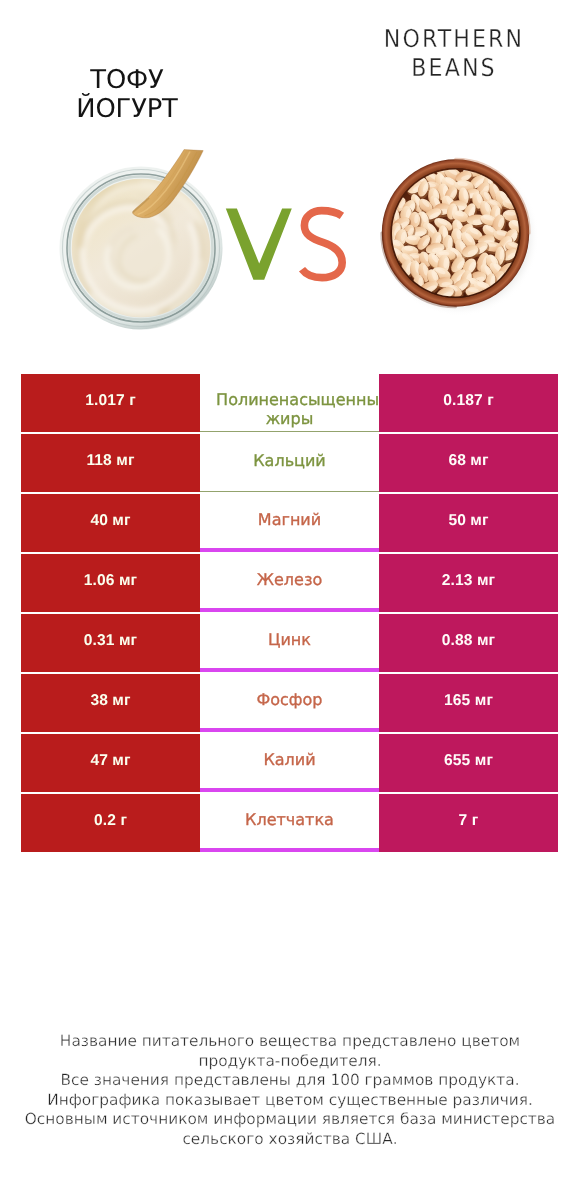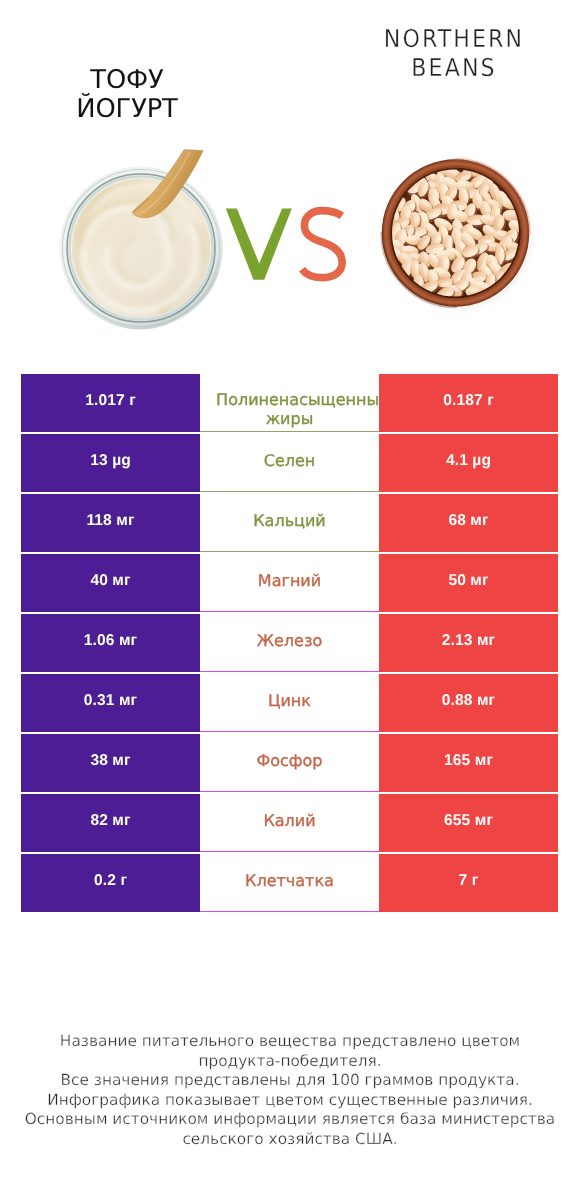--- a/index.html
+++ b/index.html
@@ -20,35 +20,35 @@
 
   
   .photo{position:absolute;}
 
   
   .table{position:absolute;left:21px;top:374px;width:537px;}
   .row{position:relative;height:58px;margin-bottom:2px;display:flex;}
   .row:last-child{margin-bottom:0;}
   .cell-left,.cell-right{width:179px;flex:0 0 179px;display:flex;align-items:center;
      justify-content:center;box-sizing:border-box;}
-  .cell-left{background:#4c1d95;position:relative;z-index:2;}
-  .cell-right{background:#ef4444;position:relative;z-index:2;}
+  .cell-left{background:#b91c1c;position:relative;z-index:2;}
+  .cell-right{background:#be185d;position:relative;z-index:2;}
   .cell-mid{width:179px;flex:0 0 179px;display:flex;align-items:center;justify-content:center;
      box-sizing:border-box;background:#ffffff;}
   .val{font-family:"Liberation Sans",sans-serif;font-size:15.6px;font-weight:700;color:#fbffee;
      text-align:center;letter-spacing:0.1px;position:relative;top:-2px;white-space:nowrap;}
   .cell-right .val{color:#fffcf9;}
   .nut{font-family:"DejaVu Sans",sans-serif;font-size:16px;font-weight:400;text-align:center;
      line-height:18.6px;position:relative;top:-1px;white-space:nowrap;-webkit-text-stroke:0.33px currentColor;}
   .nut.multi{display:block;width:179px;top:7.4px;}
   .nut.multi > span{display:block;}
   .nut.multi > span:first-child{position:relative;left:13px;}
   .cell-mid{overflow:visible;position:relative;}
   .row.win-left .cell-mid{border-bottom:1px solid #93a36d;}
-  .row.win-right .cell-mid{border-bottom:1px solid #d946ef;}
+  .row.win-right .cell-mid{border-bottom:4px solid #d946ef;}
   .row.win-left .nut{color:#7d9440;}
   .row.win-right .nut{color:#c5664a;}
 
   
   .footer{position:absolute;left:20px;top:1032px;width:540px;text-align:center;
      font-family:"DejaVu Sans",sans-serif;font-size:15.35px;line-height:19.6px;
      font-weight:400;color:#262626;-webkit-text-stroke:0.35px #ffffff;}
 </style>
 </head>
 <body>
@@ -543,31 +543,20 @@
             <span>Полиненасыщенные</span>
             <span>жиры</span>
           </span>
         </div>
         <div class="cell-right">
           <span class="val">0.187 г</span>
         </div>
       </div>
       <div class="row win-left">
         <div class="cell-left">
-          <span class="val">13 µg</span>
-        </div>
-        <div class="cell-mid">
-          <span class="nut">Селен</span>
-        </div>
-        <div class="cell-right">
-          <span class="val">4.1 µg</span>
-        </div>
-      </div>
-      <div class="row win-left">
-        <div class="cell-left">
           <span class="val">118 мг</span>
         </div>
         <div class="cell-mid">
           <span class="nut">Кальций</span>
         </div>
         <div class="cell-right">
           <span class="val">68 мг</span>
         </div>
       </div>
       <div class="row win-right">
@@ -609,21 +598,21 @@
         </div>
         <div class="cell-mid">
           <span class="nut">Фосфор</span>
         </div>
         <div class="cell-right">
           <span class="val">165 мг</span>
         </div>
       </div>
       <div class="row win-right">
         <div class="cell-left">
-          <span class="val">82 мг</span>
+          <span class="val">47 мг</span>
         </div>
         <div class="cell-mid">
           <span class="nut">Калий</span>
         </div>
         <div class="cell-right">
           <span class="val">655 мг</span>
         </div>
       </div>
       <div class="row win-right">
         <div class="cell-left">

